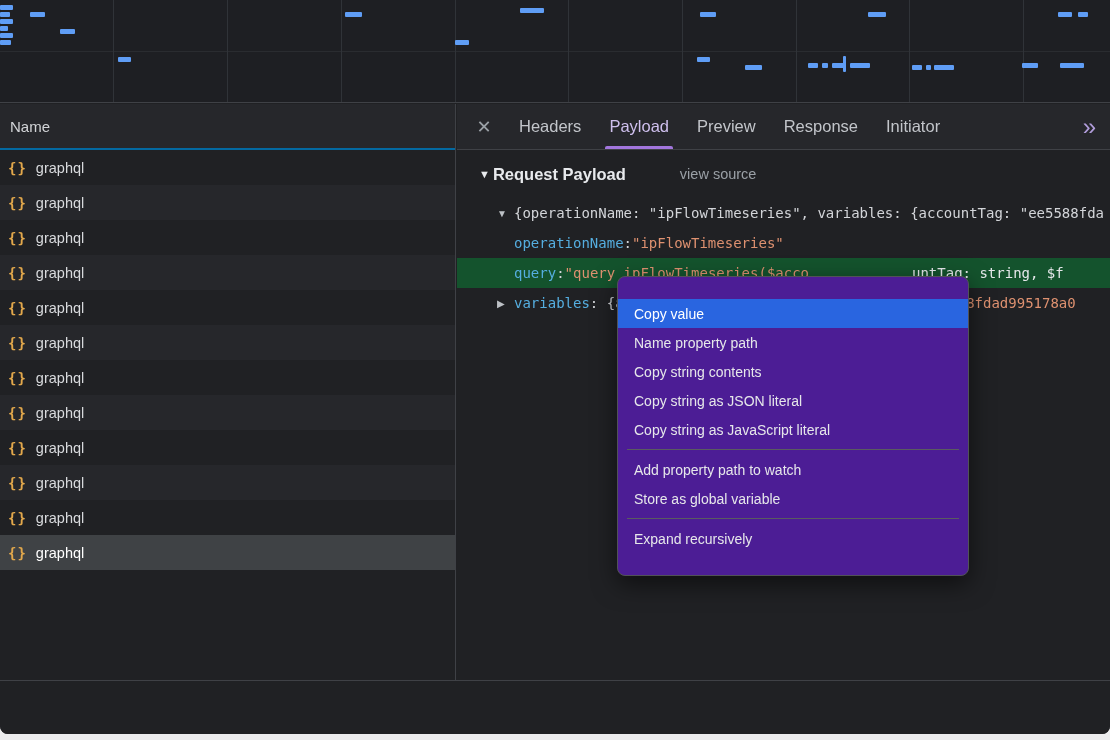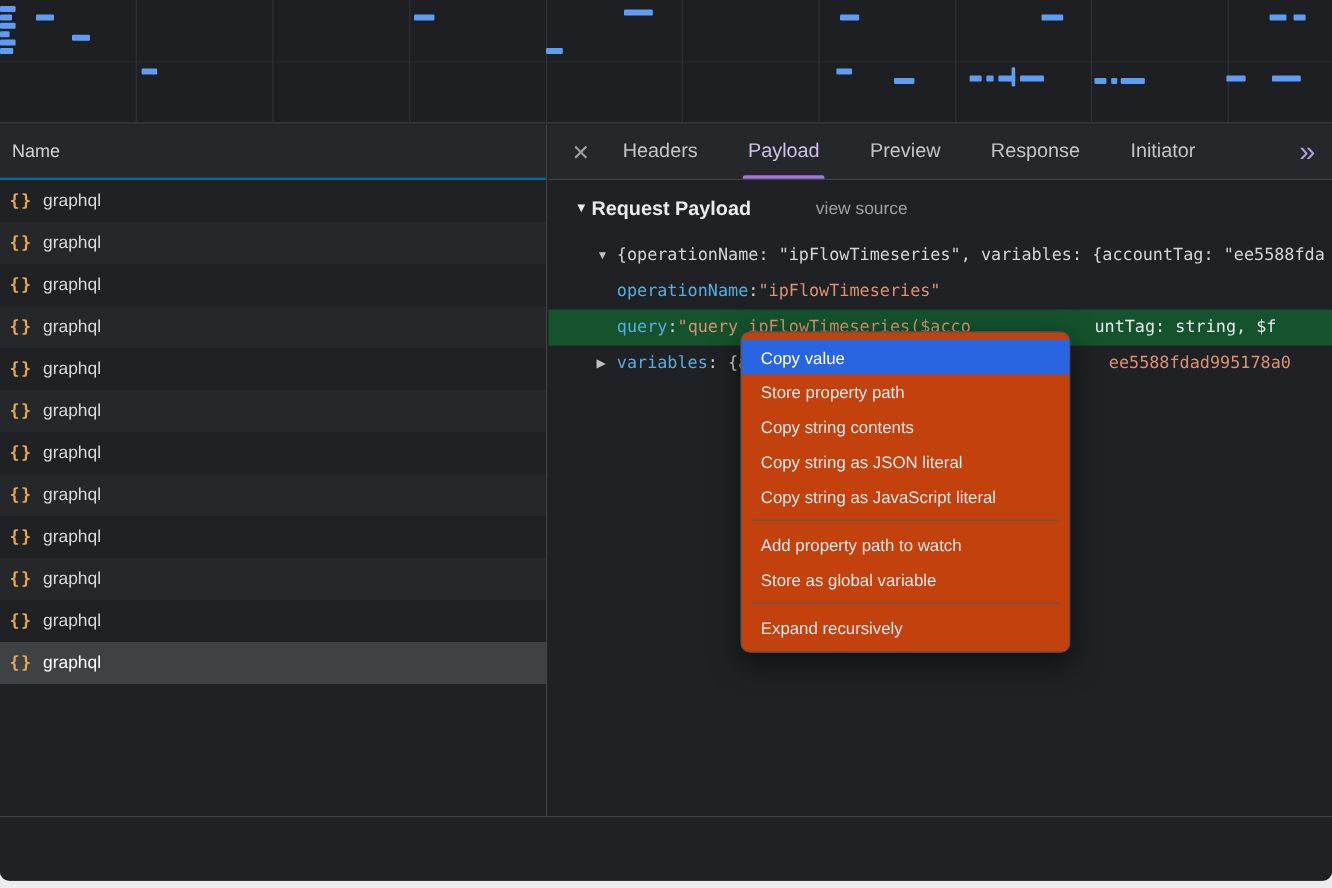--- a/index.html
+++ b/index.html
@@ -18,21 +18,21 @@
   .list-header{height:46px;border-bottom:2px solid #0369a1;background:#26272b;display:flex;align-items:center;padding-left:10px;font-size:15px;color:#d2d4d7}
   .req-row{height:35px;display:flex;align-items:center;padding-left:8px;gap:9px;font-size:14.5px;color:#d8dadd;background:#202124;cursor:default}
   .req-row.alt{background:#26272b}
   .req-row.selected{background:var(--selected-row,#3f4245);color:#fff}
   .req-icon{font-family:"DejaVu Sans Mono",monospace;color:var(--icon-orange,#e2a84c);font-size:14px;font-weight:bold;letter-spacing:1px}
 
   
   .right-panel{position:absolute;top:104px;left:457px;right:0;bottom:54px;background:#202124}
   .tabbar{height:46px;display:flex;align-items:center;border-bottom:1px solid #3f4146;background:#26272b;padding:0 14px 0 12px}
   .close-btn{width:30px;text-align:center;color:#9aa0a6;font-size:18px;cursor:default}
-  .tabs{display:flex;height:100%;gap:14px;margin-left:6px}
+  .tabs{display:flex;height:100%;margin-left:6px}
   .tab{padding:0 14px;display:flex;align-items:center;font-size:16.5px;color:#c2c5ca;position:relative;cursor:default}
   .tab.active{color:#cfc0ee}
   .tab.active::after{content:"";position:absolute;left:10px;right:10px;bottom:0;height:3px;border-radius:2px 2px 0 0;background:var(--tab-underline,#a276dd)}
   .overflow-btn{margin-left:auto;color:#b19ddb;font-size:24px;line-height:1;cursor:default}
 
   .section-head{height:48px;display:flex;align-items:center;padding-left:22px}
   .section-expander{color:#e8eaed;font-size:11px;margin-right:3px}
   .section-title{font-size:16.5px;font-weight:bold;color:#e8eaed}
   .view-source{margin-left:54px;font-size:14.5px;color:#9aa0a6}
 
@@ -43,21 +43,21 @@
   .seg.plain{color:#d3d5d9}
   .seg.bright{color:#e6e8eb}
   .seg.key{color:var(--key-blue,#55aee0)}
   .seg.string{color:var(--string-orange,#de9170)}
   .seg-right{position:absolute;top:0;bottom:0;display:flex;align-items:center}
 
   
   .status-bar{position:absolute;left:0;right:0;bottom:0;height:54px;border-top:1px solid #3f4146;background:#202124}
 
   
-  .context-menu{position:absolute;left:617px;top:276px;width:275px;background:#c2410c;border:1px solid #515257;border-radius:8px;padding:6px 0;box-shadow:0 8px 24px rgba(0,0,0,.55);z-index:20}
+  .context-menu{position:absolute;left:617px;top:276px;width:352px;background:#4c1d95;border:1px solid #515257;border-radius:8px;padding:22px 0;box-shadow:0 8px 24px rgba(0,0,0,.55);z-index:20}
   .menu-item{height:29px;display:flex;align-items:center;padding-left:16px;font-size:14px;color:#e6e7ea;cursor:default}
   .menu-item.highlighted{background:var(--menu-highlight,#2965e0);color:#fff}
   .menu-sep{height:1px;margin:5px 9px;background:#5a5b60}
 </style>
 </head>
 <body>
 
 <div class="devtools">
 
   <div class="overview">
@@ -196,21 +196,21 @@
           <span class="seg plain">: {acc</span>
           <span class="seg seg-right string" style="left: 455px; margin-left: 12px;">ee5588fdad995178a0</span>
         </div>
       </div>
   </div>
 
   <div class="status-bar"></div>
 
   <div class="context-menu" id="context-menu">
       <div class="menu-item highlighted">Copy value</div>
-      <div class="menu-item">Store property path</div>
+      <div class="menu-item">Name property path</div>
       <div class="menu-item">Copy string contents</div>
       <div class="menu-item">Copy string as JSON literal</div>
       <div class="menu-item">Copy string as JavaScript literal</div>
       <div class="menu-sep"></div>
       <div class="menu-item">Add property path to watch</div>
       <div class="menu-item">Store as global variable</div>
       <div class="menu-sep"></div>
       <div class="menu-item">Expand recursively</div>
     </div>
 

